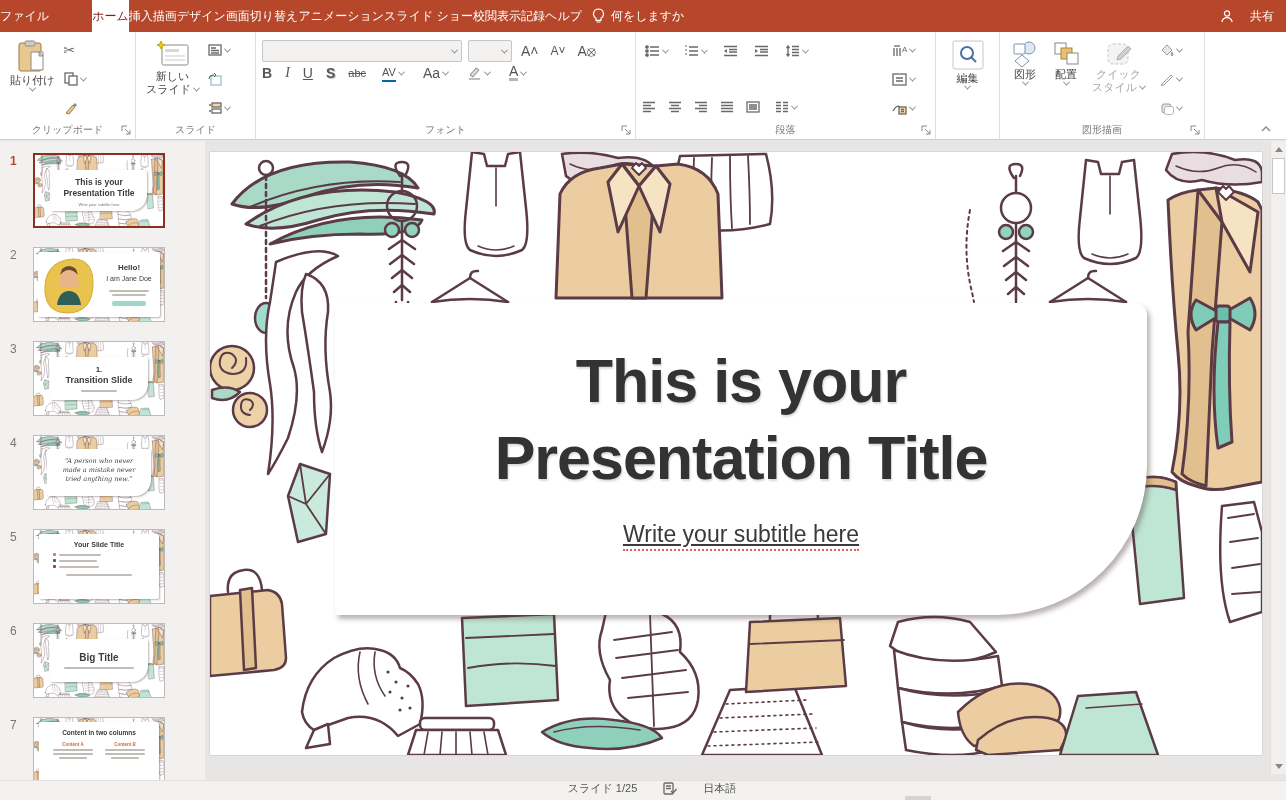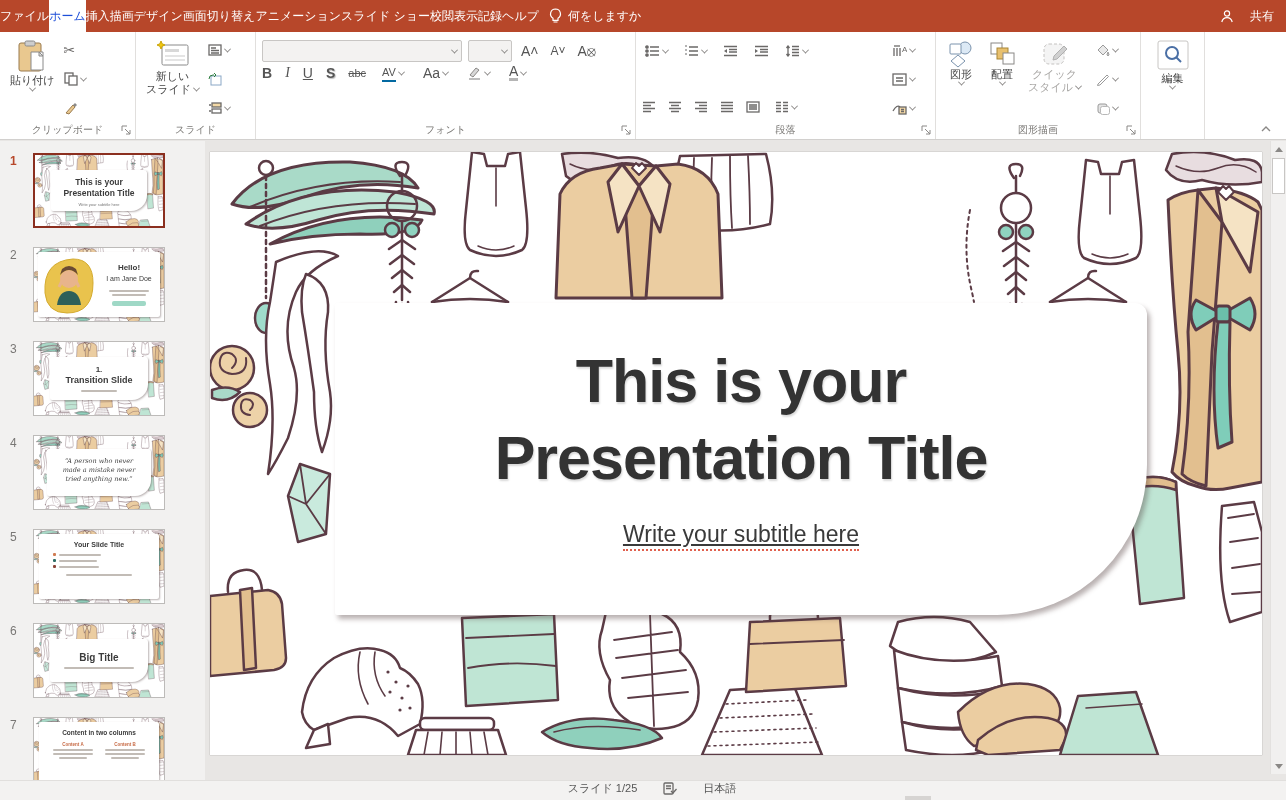--- a/index.html
+++ b/index.html
@@ -5,21 +5,21 @@
   * { margin:0; padding:0; box-sizing:border-box; }
   html,body { width:1286px; height:800px; overflow:hidden; background:#e8e6e4;
     font-family:"Liberation Sans","DejaVu Sans",sans-serif; }
   .app { position:relative; width:1286px; height:800px; }
 
   
   .tabbar { position:absolute; left:0; top:0; width:100%; height:32px; background:#B7472A;
     display:flex; align-items:stretch; color:#fff; }
   .tabs { display:flex; align-items:stretch; }
   .tab { padding:0 0; font-size:12px; line-height:32px; cursor:default; white-space:nowrap; }
-  .tab.active { background:#fff; color:#1d4ed8; }
+  .tab.active { background:#fff; color:#7f1d1d;margin-left:43px; }
   .tellme { display:flex; align-items:center; gap:6px; font-size:12px; padding:0 10px; }
   .share { position:absolute; right:12px; top:0; height:32px; display:flex; align-items:center; gap:16px; font-size:12px; }
 
   
   .ribbon { position:absolute; left:0; top:32px; width:100%; height:108px; background:#fff;
     border-bottom:1px solid #d2d0ce; display:flex; }
   .grp { position:relative; height:100%; border-right:1px solid #e1dfdd; padding:4px 4px 18px 4px; }
   .grp-footer { position:absolute; left:0; right:0; bottom:2px; height:15px; font-size:10px; color:#7a7875;
     text-align:center; line-height:15px; }
   .launcher { position:absolute; right:3px; bottom:3px; width:12px; height:12px; }
@@ -504,20 +504,34 @@
               <span class="caret"></span>
             </div>
         </div>
       </div>
       <div class="grp-footer">段落</div>
       <svg class="launcher" viewBox="0 0 12 12">
           <path d="M2,2 h5 M2,2 v5 M5,5 l5,5 M10,6 v4 h-4" stroke="#8a8886" fill="none"></path>
         </svg>
     </div>
 
+    <div class="grp" style="width:64px;border-right:1px solid #e1dfdd">
+      <div class="grp-body" style="justify-content:center">
+        <div class="bigbtn">
+          <svg width="34" height="32" viewBox="0 0 34 32">
+              <rect x="2" y="1" width="30" height="28" rx="2" fill="#fff" stroke="#c8c6c4"></rect>
+              <circle cx="16" cy="13" r="6" fill="none" stroke="#4a6fa5" stroke-width="2"></circle>
+              <path d="M20.5,17.5 L25,22" stroke="#4a6fa5" stroke-width="2"></path>
+            </svg>
+          <span>編集</span>
+          <span class="caret"></span>
+        </div>
+      </div>
+    </div>
+
     <div class="grp" style="width:205px">
       <div class="grp-body">
         <div class="bigbtn">
           <svg width="30" height="28" viewBox="0 0 30 28">
               <circle cx="19" cy="8" r="6" fill="#dce9f5" stroke="#7b93ad"></circle>
               <rect x="4" y="4" width="11" height="10" rx="1" fill="#fff" stroke="#7b93ad"></rect>
               <path d="M12,15 l7,6 l-7,6 l-7,-6 Z" fill="#fff" stroke="#7b93ad"></path>
             </svg>
           <span>図形</span>
             <span class="caret"></span>
@@ -562,34 +576,20 @@
                 <rect x="4.5" y="4.5" width="9" height="8" rx="2" fill="#fff" stroke="#b8b8b8"></rect>
               </svg>
               <span class="caret"></span>
             </div>
         </div>
       </div>
       <div class="grp-footer">図形描画</div>
       <svg class="launcher" viewBox="0 0 12 12">
           <path d="M2,2 h5 M2,2 v5 M5,5 l5,5 M10,6 v4 h-4" stroke="#8a8886" fill="none"></path>
         </svg>
-    </div>
-
-    <div class="grp" style="width:64px;border-right:1px solid #e1dfdd">
-      <div class="grp-body" style="justify-content:center">
-        <div class="bigbtn">
-          <svg width="34" height="32" viewBox="0 0 34 32">
-              <rect x="2" y="1" width="30" height="28" rx="2" fill="#fff" stroke="#c8c6c4"></rect>
-              <circle cx="16" cy="13" r="6" fill="none" stroke="#4a6fa5" stroke-width="2"></circle>
-              <path d="M20.5,17.5 L25,22" stroke="#4a6fa5" stroke-width="2"></path>
-            </svg>
-          <span>編集</span>
-          <span class="caret"></span>
-        </div>
-      </div>
     </div>
 
     <div style="flex:1;position:relative">
       <svg class="collapse" width="12" height="8" viewBox="0 0 12 8">
           <path d="M2,6 L6,2 L10,6" stroke="#8a8886" fill="none" stroke-width="1.4"></path>
         </svg>
     </div>
   </div>
 
   <div class="panel">

